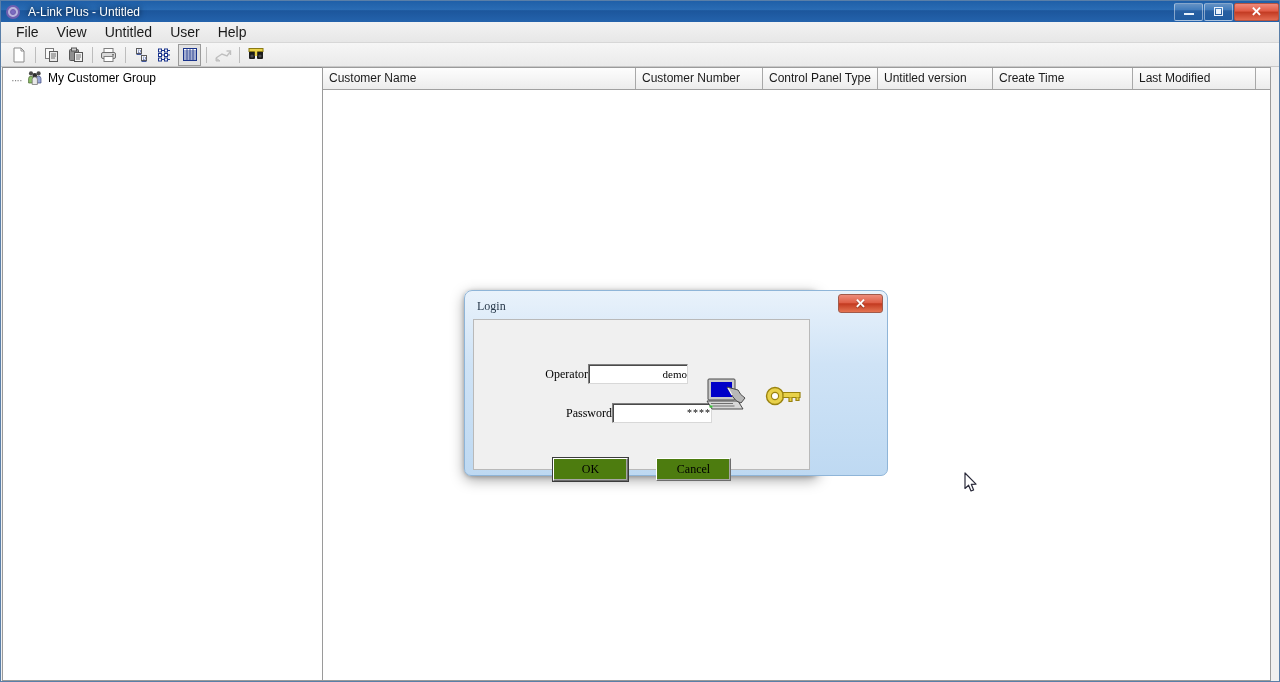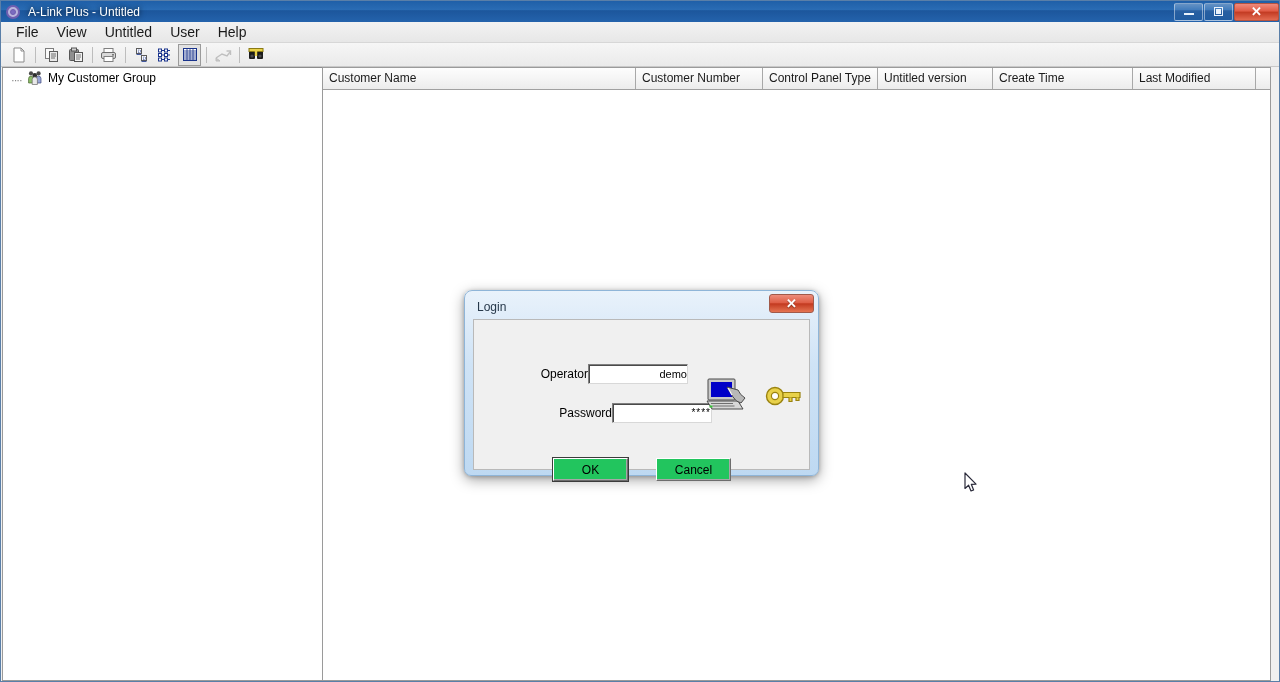--- a/index.html
+++ b/index.html
@@ -206,25 +206,26 @@
     left: 463px; top: 289px;
     width: 355px; height: 186px;
     border-radius: 8px;
     box-shadow: 0 4px 14px rgba(0,0,0,0.35), 0 1px 4px rgba(0,0,0,0.25);
     background: transparent;
     pointer-events: none;
   }
   .dialog {
     position: absolute;
     left: 463px; top: 289px;
-    width: 355px; height: 186px;
+    width: 424px; height: 186px;
     border-radius: 8px 8px 7px 7px;
     background: linear-gradient(to bottom, #e9f2fb 0%, #cfe3f6 40%, #bed9f2 100%);
     border: 1px solid #8fb5d8;
     padding: 3px;
+    font-family: Liberation Serif, serif;
   }
   .dlg-titlebar {
     height: 25px;
     position: relative;
     display: flex;
     align-items: center;
   }
   .dlg-title {
     font-size: 12px;
     color: #27384a;
@@ -278,21 +279,21 @@
   .pw-input { letter-spacing: 1px; font-size: 10px; }
   .dlg-icons {
     position: absolute;
     left: 232px; top: 56px;
     display: flex;
     align-items: center;
   }
   .dlg-btn {
     position: absolute;
     width: 75px; height: 23px;
-    background: #22c55e;
+    background: #4d7c0f;
     font-size: 12px;
     color: #000;
     display: flex; align-items: center; justify-content: center;
     border-top: 1px solid #ffffff;
     border-left: 1px solid #ffffff;
     border-right: 1px solid #6d6d6d;
     border-bottom: 1px solid #6d6d6d;
     box-shadow: inset -1px -1px 0 #a7a7a7;
   }
   .dlg-btn.default { outline: 1px solid #3c3c3c; }

